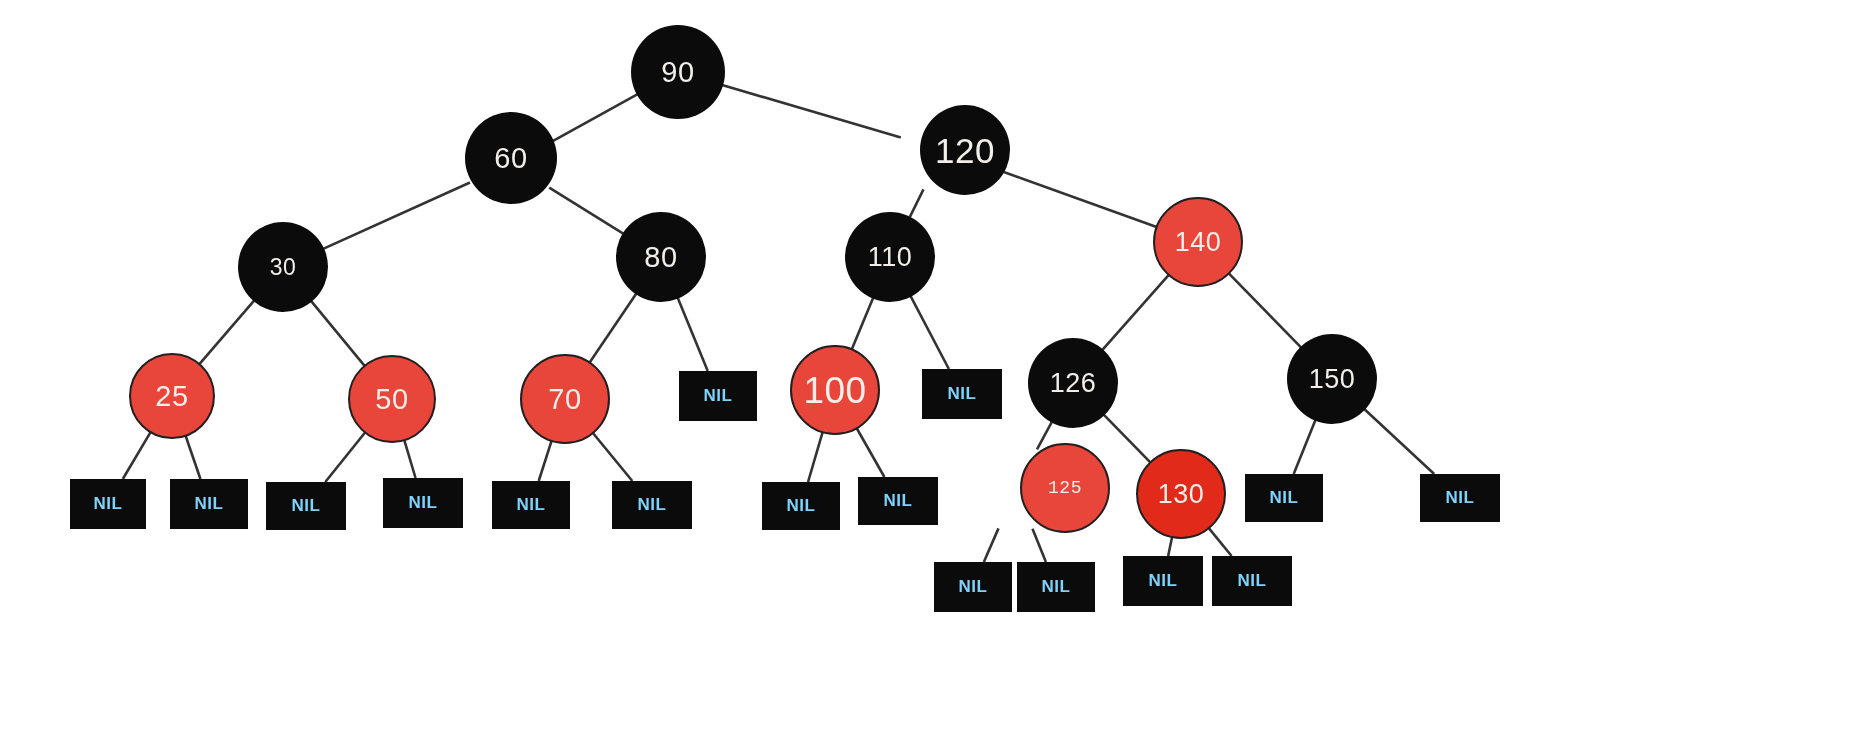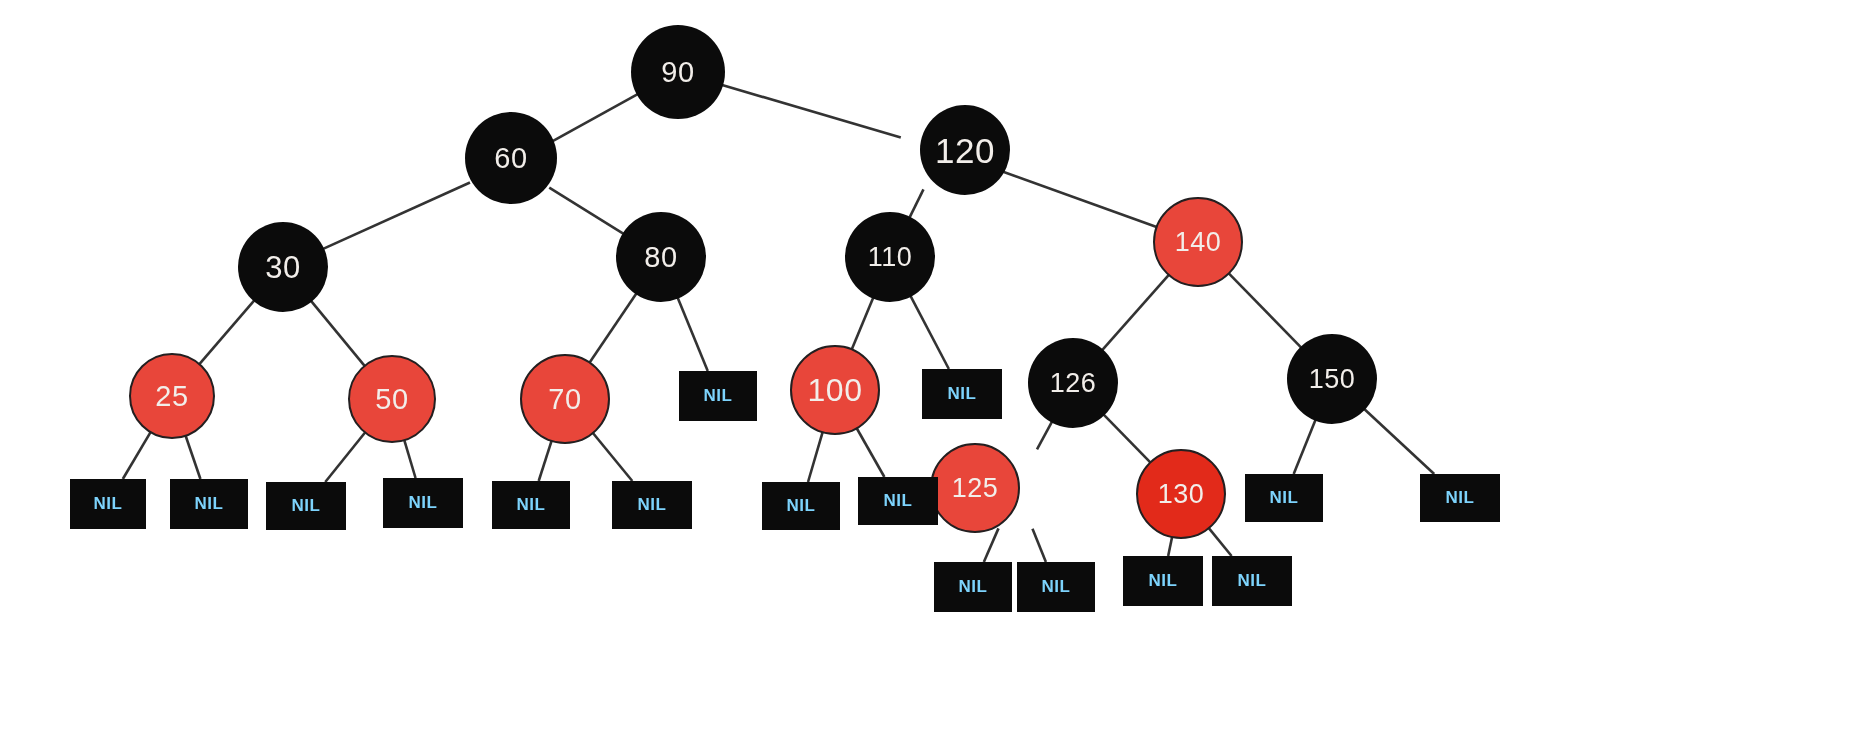--- a/index.html
+++ b/index.html
@@ -95,31 +95,31 @@
       <line x1="1364.2249744285282" y1="408.95915591402235" x2="1434.18487394958" y2="474" stroke="#333333" stroke-width="2.6"></line>
       <line x1="1172.0853534224182" y1="537.0874584583125" x2="1168.1724137931035" y2="556" stroke="#333333" stroke-width="2.6"></line>
       <line x1="1208.8197665907562" y1="528.0890097661379" x2="1231.5977011494253" y2="556" stroke="#333333" stroke-width="2.6"></line>
       <line x1="998.4709584934789" y1="528.3575606778044" x2="983.8585858585859" y2="562" stroke="#333333" stroke-width="2.6"></line>
       <line x1="1032.4831873528774" y1="528.7958886983718" x2="1045.8989898989898" y2="562" stroke="#333333" stroke-width="2.6"></line>
     </svg>
   <div id="node-layer">
       <div class="node black" style="left: 631px; top: 25px; width: 94px; height: 94px; font-size: 29px;">90</div>
       <div class="node black" style="left: 465px; top: 112px; width: 92px; height: 92px; font-size: 29px;">60</div>
       <div class="node black" style="left: 920px; top: 105px; width: 90px; height: 90px; font-size: 35px;">120</div>
-      <div class="node black" style="left: 238px; top: 222px; width: 90px; height: 90px; font-size: 31px;">30</div>
+      <div class="node black" style="left: 238px; top: 222px; width: 90px; height: 90px; font-size: 23px;">30</div>
       <div class="node black" style="left: 616px; top: 212px; width: 90px; height: 90px; font-size: 29px;">80</div>
       <div class="node black" style="left: 845px; top: 212px; width: 90px; height: 90px; font-size: 27px;">110</div>
       <div class="node red" style="left: 1153px; top: 197px; width: 90px; height: 90px; font-size: 27px; text-align: right;">140</div>
       <div class="node red" style="left: 129px; top: 353px; width: 86px; height: 86px; font-size: 29px;">25</div>
       <div class="node red" style="left: 348px; top: 355px; width: 88px; height: 88px; font-size: 29px;">50</div>
       <div class="node red" style="left: 520px; top: 354px; width: 90px; height: 90px; font-size: 29px;">70</div>
-      <div class="node red" style="left: 790px; top: 345px; width: 90px; height: 90px; font-size: 32px;">100</div>
+      <div class="node red" style="left: 790px; top: 345px; width: 90px; height: 90px; font-size: 37px;">100</div>
       <div class="node black" style="left: 1028px; top: 338px; width: 90px; height: 90px; font-size: 27px;">126</div>
       <div class="node black" style="left: 1287px; top: 334px; width: 90px; height: 90px; font-size: 27px;">150</div>
-      <div class="node red" style="left: 930px; top: 443px; width: 90px; height: 90px; font-size: 27px;">125</div>
+      <div class="node red" style="left: 1020px; top: 443px; width: 90px; height: 90px; font-size: 18px; font-family: Liberation Mono, monospace;">125</div>
       <div class="node red-deep" style="left: 1136px; top: 449px; width: 90px; height: 90px; font-size: 27px;">130</div>
     </div>
   <div id="nil-layer">
       <div class="nil" style="left: 70px; top: 479px; width: 76px; height: 50px;">NIL</div>
       <div class="nil" style="left: 170px; top: 479px; width: 78px; height: 50px;">NIL</div>
       <div class="nil" style="left: 266px; top: 482px; width: 80px; height: 48px;">NIL</div>
       <div class="nil" style="left: 383px; top: 478px; width: 80px; height: 50px;">NIL</div>
       <div class="nil" style="left: 492px; top: 481px; width: 78px; height: 48px;">NIL</div>
       <div class="nil" style="left: 612px; top: 481px; width: 80px; height: 48px;">NIL</div>
       <div class="nil" style="left: 679px; top: 371px; width: 78px; height: 50px;">NIL</div>

